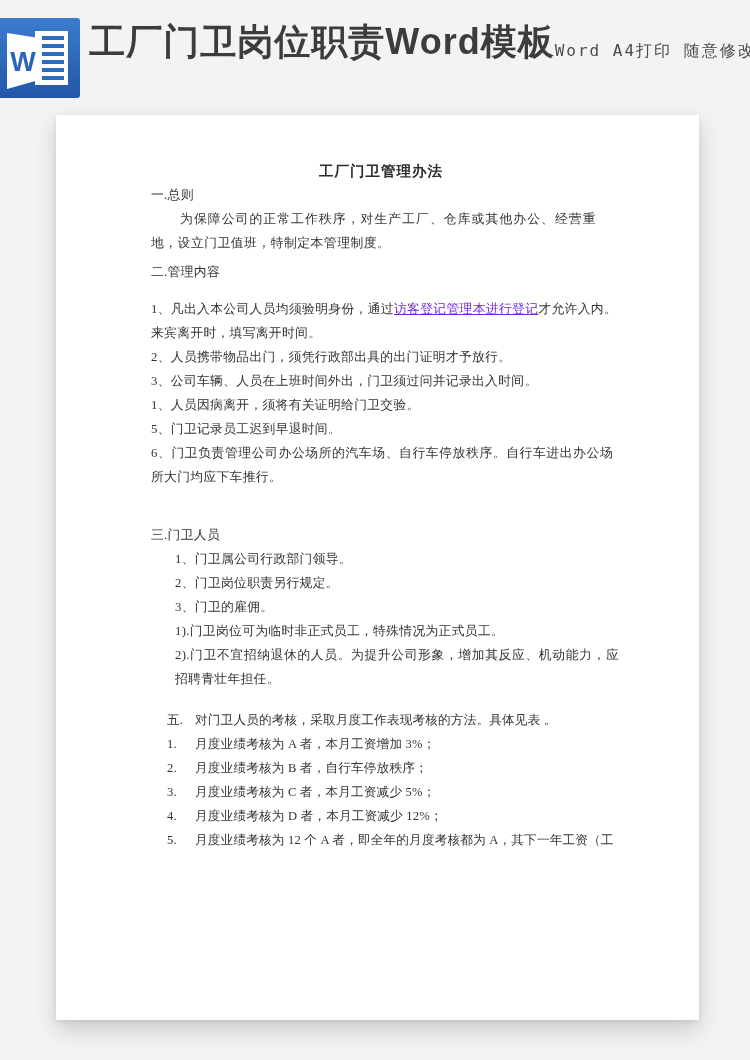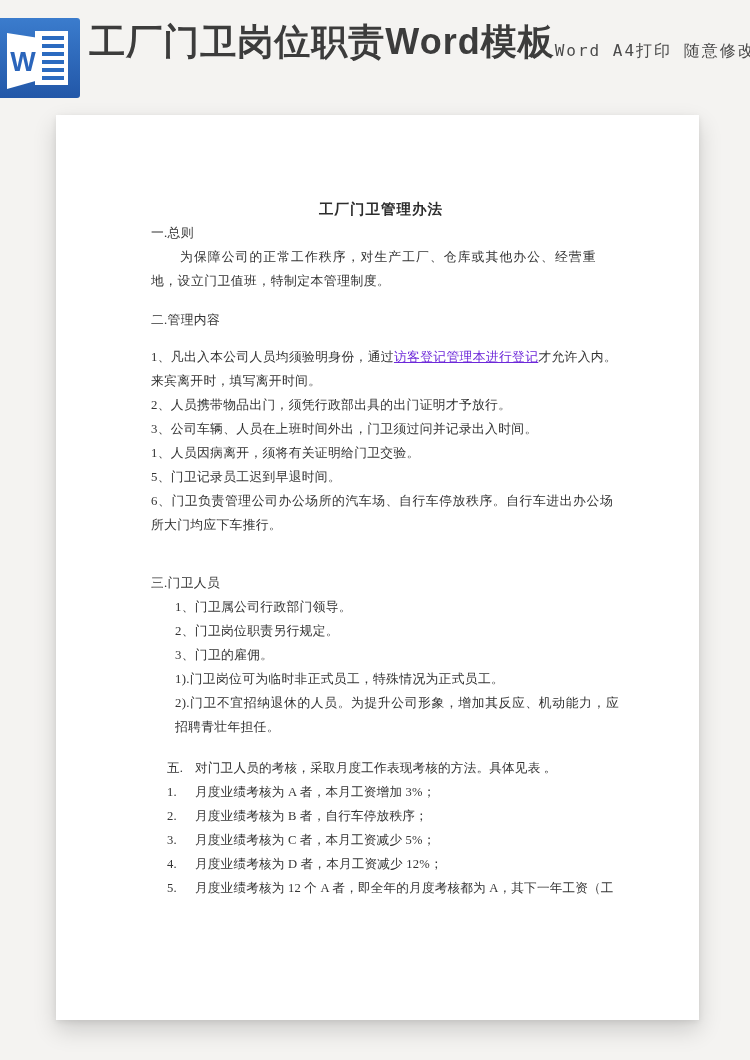--- a/index.html
+++ b/index.html
@@ -30,33 +30,33 @@
   
   .doc-page {
     position: absolute; left: 56px; top: 115px;
     width: 643px; height: 905px;
     background: #ffffff;
     box-shadow: 0 10px 22px rgba(0,0,0,0.16), 0 2px 6px rgba(0,0,0,0.08);
     box-sizing: border-box;
     overflow: hidden;
   }
   .doc-body {
-    padding: 82px 0 0 95px;
+    padding: 44px 0 0 95px;
     font-family: "Liberation Serif", "DejaVu Serif", serif;
     font-size: 12.8px; color: #333333; line-height: 24px;
     letter-spacing: 0.3px;
   }
   .doc-body p { margin: 0; }
   .doc-title {
     margin: 0; width: 460px; text-align: center;
     font-size: 14.5px; font-weight: bold; color: #2d2d2d; line-height: 24px;
     letter-spacing: 1px;
   }
   .sec-heading { margin-top: 11px; width: 462px; }
-  .sec-heading.h2 { margin-top: 15px; }
+  .sec-heading.h2 { margin-top: 5px; }
   .sec-heading.h3 { margin-top: 34px; }
   .general-para {
     margin-left: 15px; width: 445px; text-indent: 29px; letter-spacing: 0.5px;
     text-align: justify;
   }
   .sec2-items { margin-top: 13px; }
   .sec2-items p { width: 462px; text-align: justify; }
   .sec2-items p.line-item1 { width: 466px; }
   .personnel-items { margin-left: 24px; font-family: Liberation Serif, serif; }
   .personnel-items p { width: 436px; }

